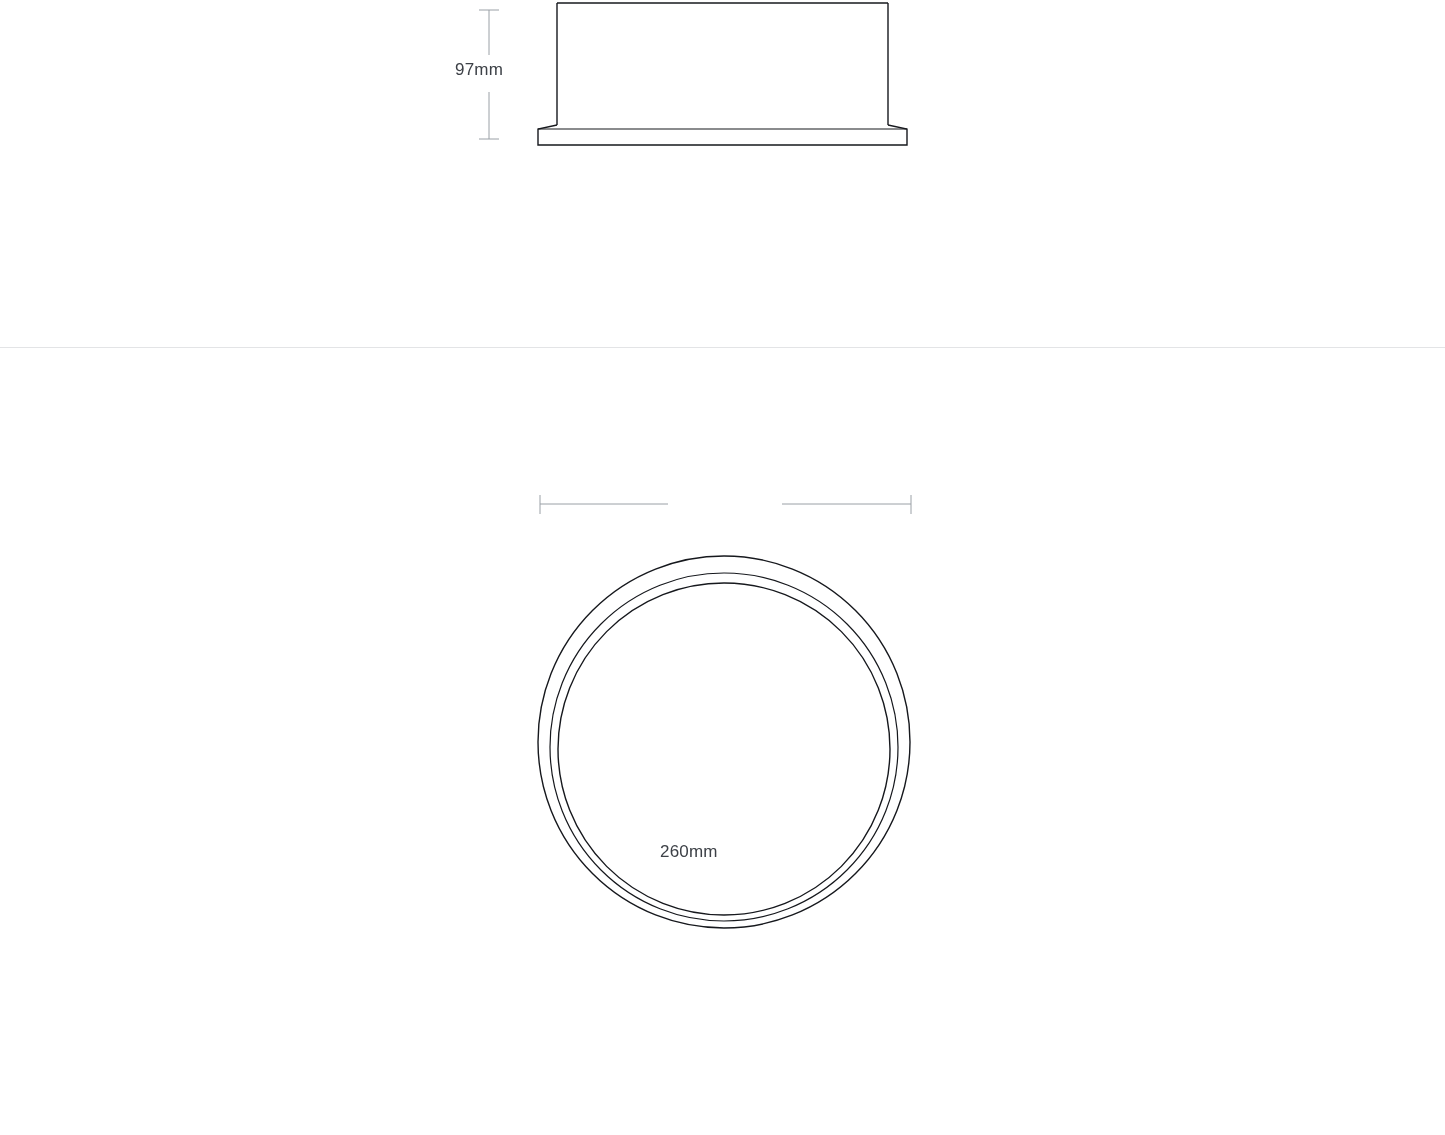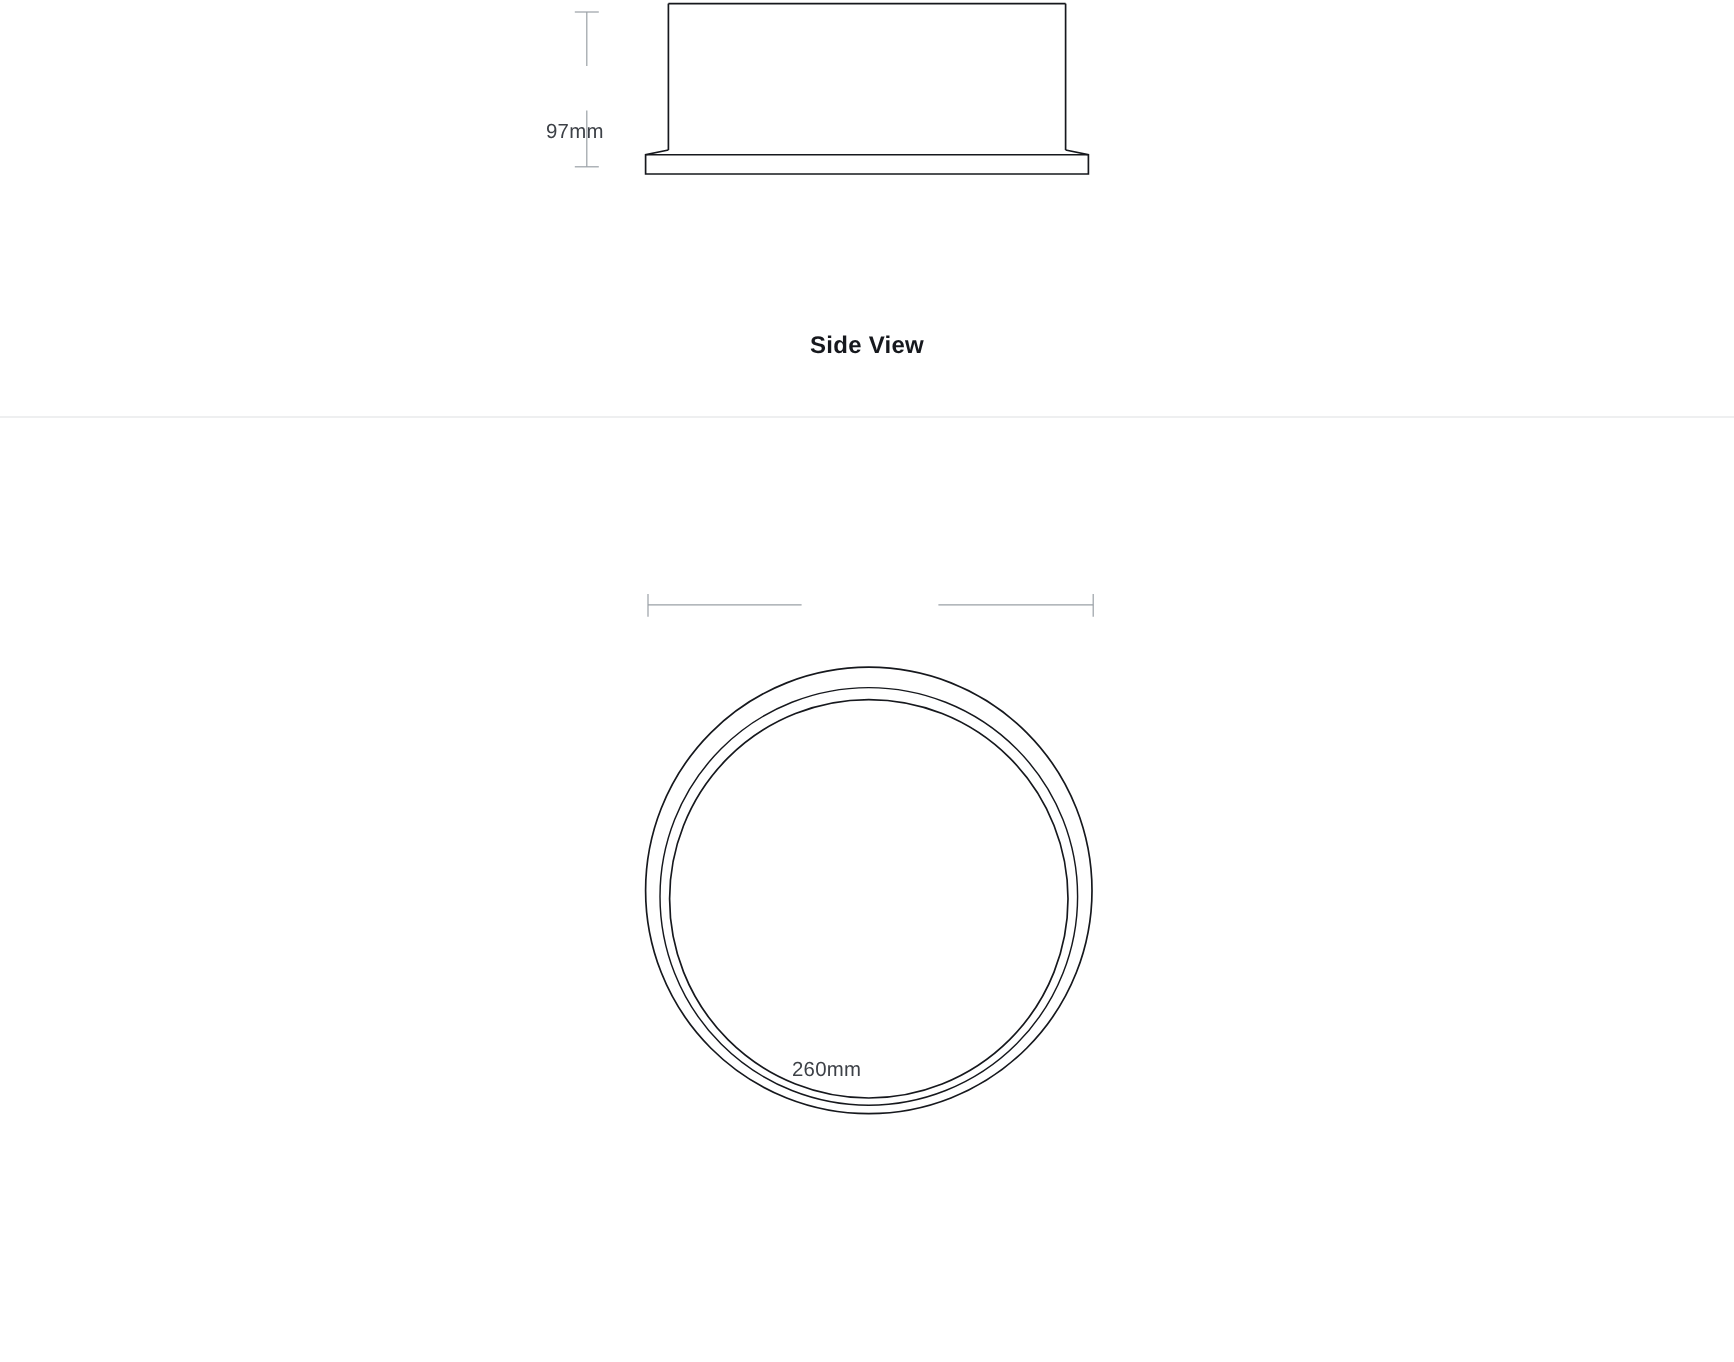--- a/index.html
+++ b/index.html
@@ -57,21 +57,20 @@
     color: #16181d;
   }
   .caption-side { top: 277px; }
 
   .dim-label {
     position: absolute;
     font-size: 17px;
     color: #3d4147;
     letter-spacing: 0.2px;
     white-space: nowrap;
-    margin-top: 40px;
   }
   .dim-height {
     left: 455px;
     top: 60px;
   }
   .dim-width {
     left: 660px;
     top: 494px;
   }
 
@@ -110,21 +109,20 @@
         <line class="ln" x1="888" y1="3" x2="888" y2="125"></line>
 
         <path class="ln" d="M557,125 L538,129 L538,145 L907,145 L907,129 L888,125"></path>
 
         <line class="ln-thin" x1="538" y1="129" x2="907" y2="129"></line>
       </g>
     </svg>
 
     <div class="dim-label dim-height">97mm</div>
 
-    <div class="view-caption caption-side">Side View</div>
   </div>
 
   <div class="divider"></div>
 
   <div class="panel-top">
 
     <svg class="drawing" width="1445" height="787" viewBox="0 0 1445 787">
 
       <g>
         <line class="dimline" x1="540" y1="156" x2="668" y2="156"></line>

